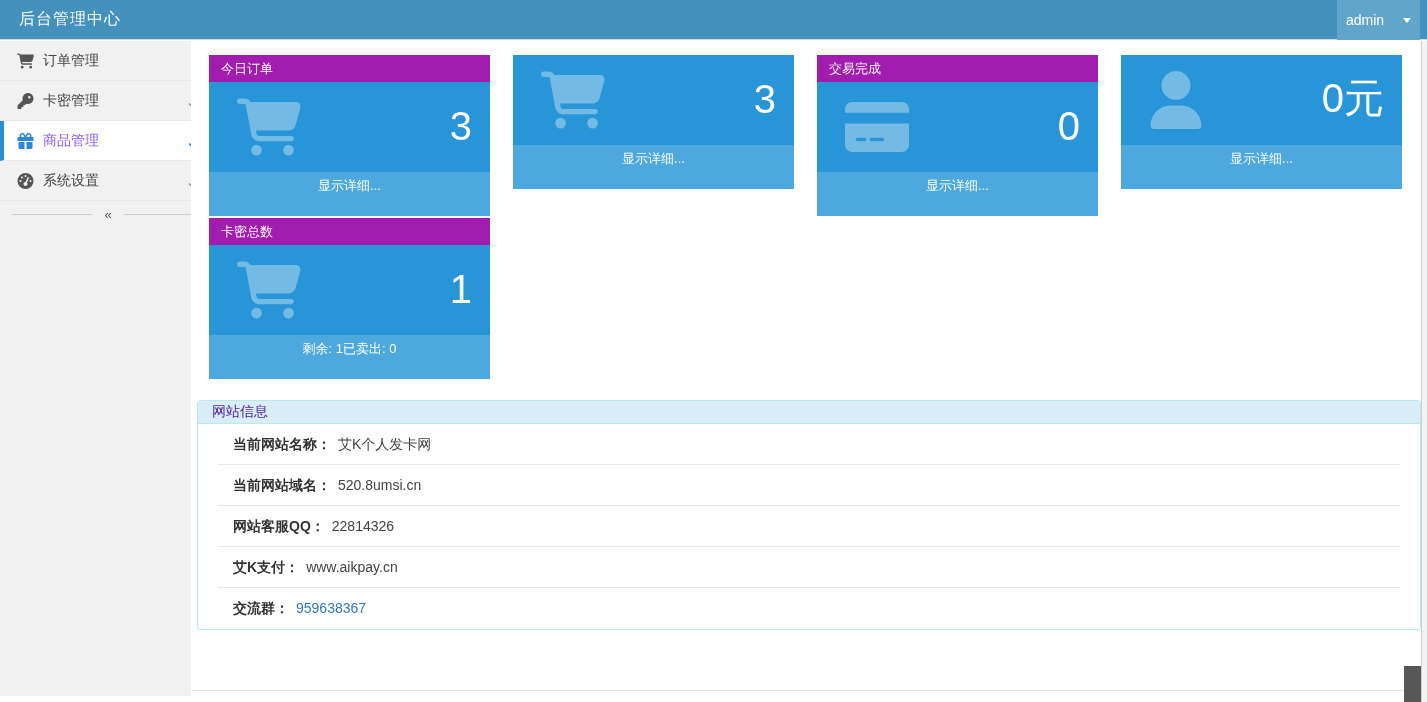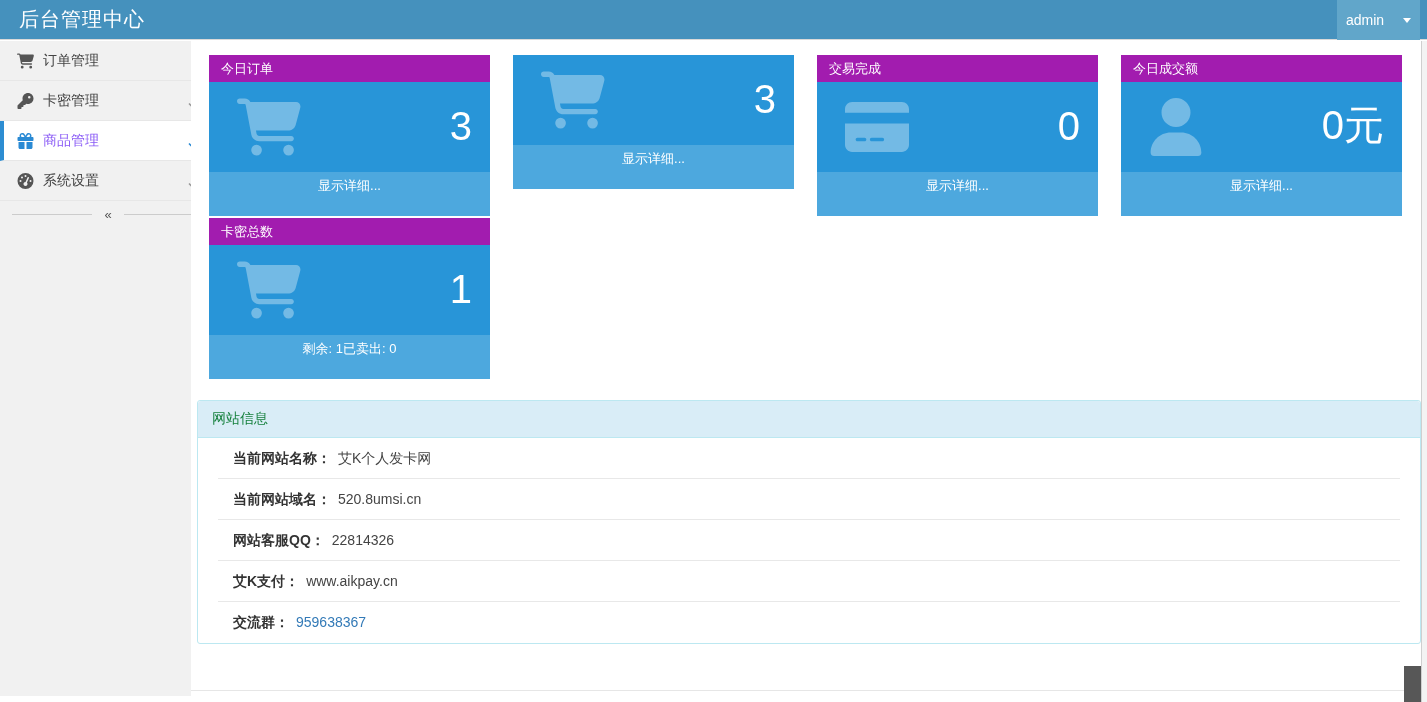--- a/index.html
+++ b/index.html
@@ -13,21 +13,21 @@
 
   
   .topbar {
     position: absolute; top: 0; left: 0; right: 0; height: 40px;
     background: #4591bd;
     border-bottom: 1px solid #d9d9d9;
     display: flex; align-items: center;
     color: #fff;
     z-index: 5;
   }
-  .brand { font-size: 20px; padding-left: 19px; letter-spacing: 1px; }
+  .brand { font-size: 16px; padding-left: 19px; letter-spacing: 1px; }
   .user-box {
     margin-left: auto; margin-right: 7px;
     width: 83px; height: 40px;
     background: #61a6ca;
     display: flex; align-items: center; justify-content: center;
     font-size: 14px; cursor: pointer; gap: 19px;
   }
   .caret-down {
     width: 0; height: 0; display: inline-block;
     border-left: 4px solid transparent; border-right: 4px solid transparent;
@@ -96,22 +96,22 @@
     cursor: pointer;
   }
 
   
   .panel {
     position: absolute; left: 6px; right: 6px; top: 359px;
     border: 1px solid #bce8f1; border-radius: 3px;
     background: #fff;
   }
   .panel-heading {
-    background: #d9edf7; color: #15803d;
-    padding: 9px 14px; font-size: 14px;
+    background: #d9edf7; color: #4c1d95;
+    padding: 2px 14px; font-size: 14px;
     border-bottom: 1px solid #bce8f1;
     border-radius: 3px 3px 0 0;
   }
   .info-row {
     margin: 0 20px; padding-left: 15px;
     height: 41px; line-height: 40px;
     font-size: 14px; border-bottom: 1px solid #e8e8e8;
     white-space: nowrap;
   }
   .info-row:last-child { border-bottom: none; }
@@ -248,21 +248,20 @@
             </svg>
         </span>
         <span class="stat-value">0</span>
       </div>
       <div class="stat-footer">
         <span>显示详细...</span>
       </div>
     </div>
 
     <div class="stat-card">
-      <div class="stat-header">今日成交额</div>
       <div class="stat-body">
         <span class="big-ico" style="width:54px;">
           <svg viewBox="0 0 448 512">
               <path d="M224 256A128 128 0 1 0 224 0a128 128 0 1 0 0 256zm-45.7 48C79.8 304 0 383.8 0 482.3C0 498.7 13.3 512 29.7 512H418.3c16.4 0 29.7-13.3 29.7-29.7C448 383.8 368.2 304 269.7 304H178.3z"></path>
             </svg>
         </span>
         <span class="stat-value">0元</span>
       </div>
       <div class="stat-footer">
         <span>显示详细...</span>

